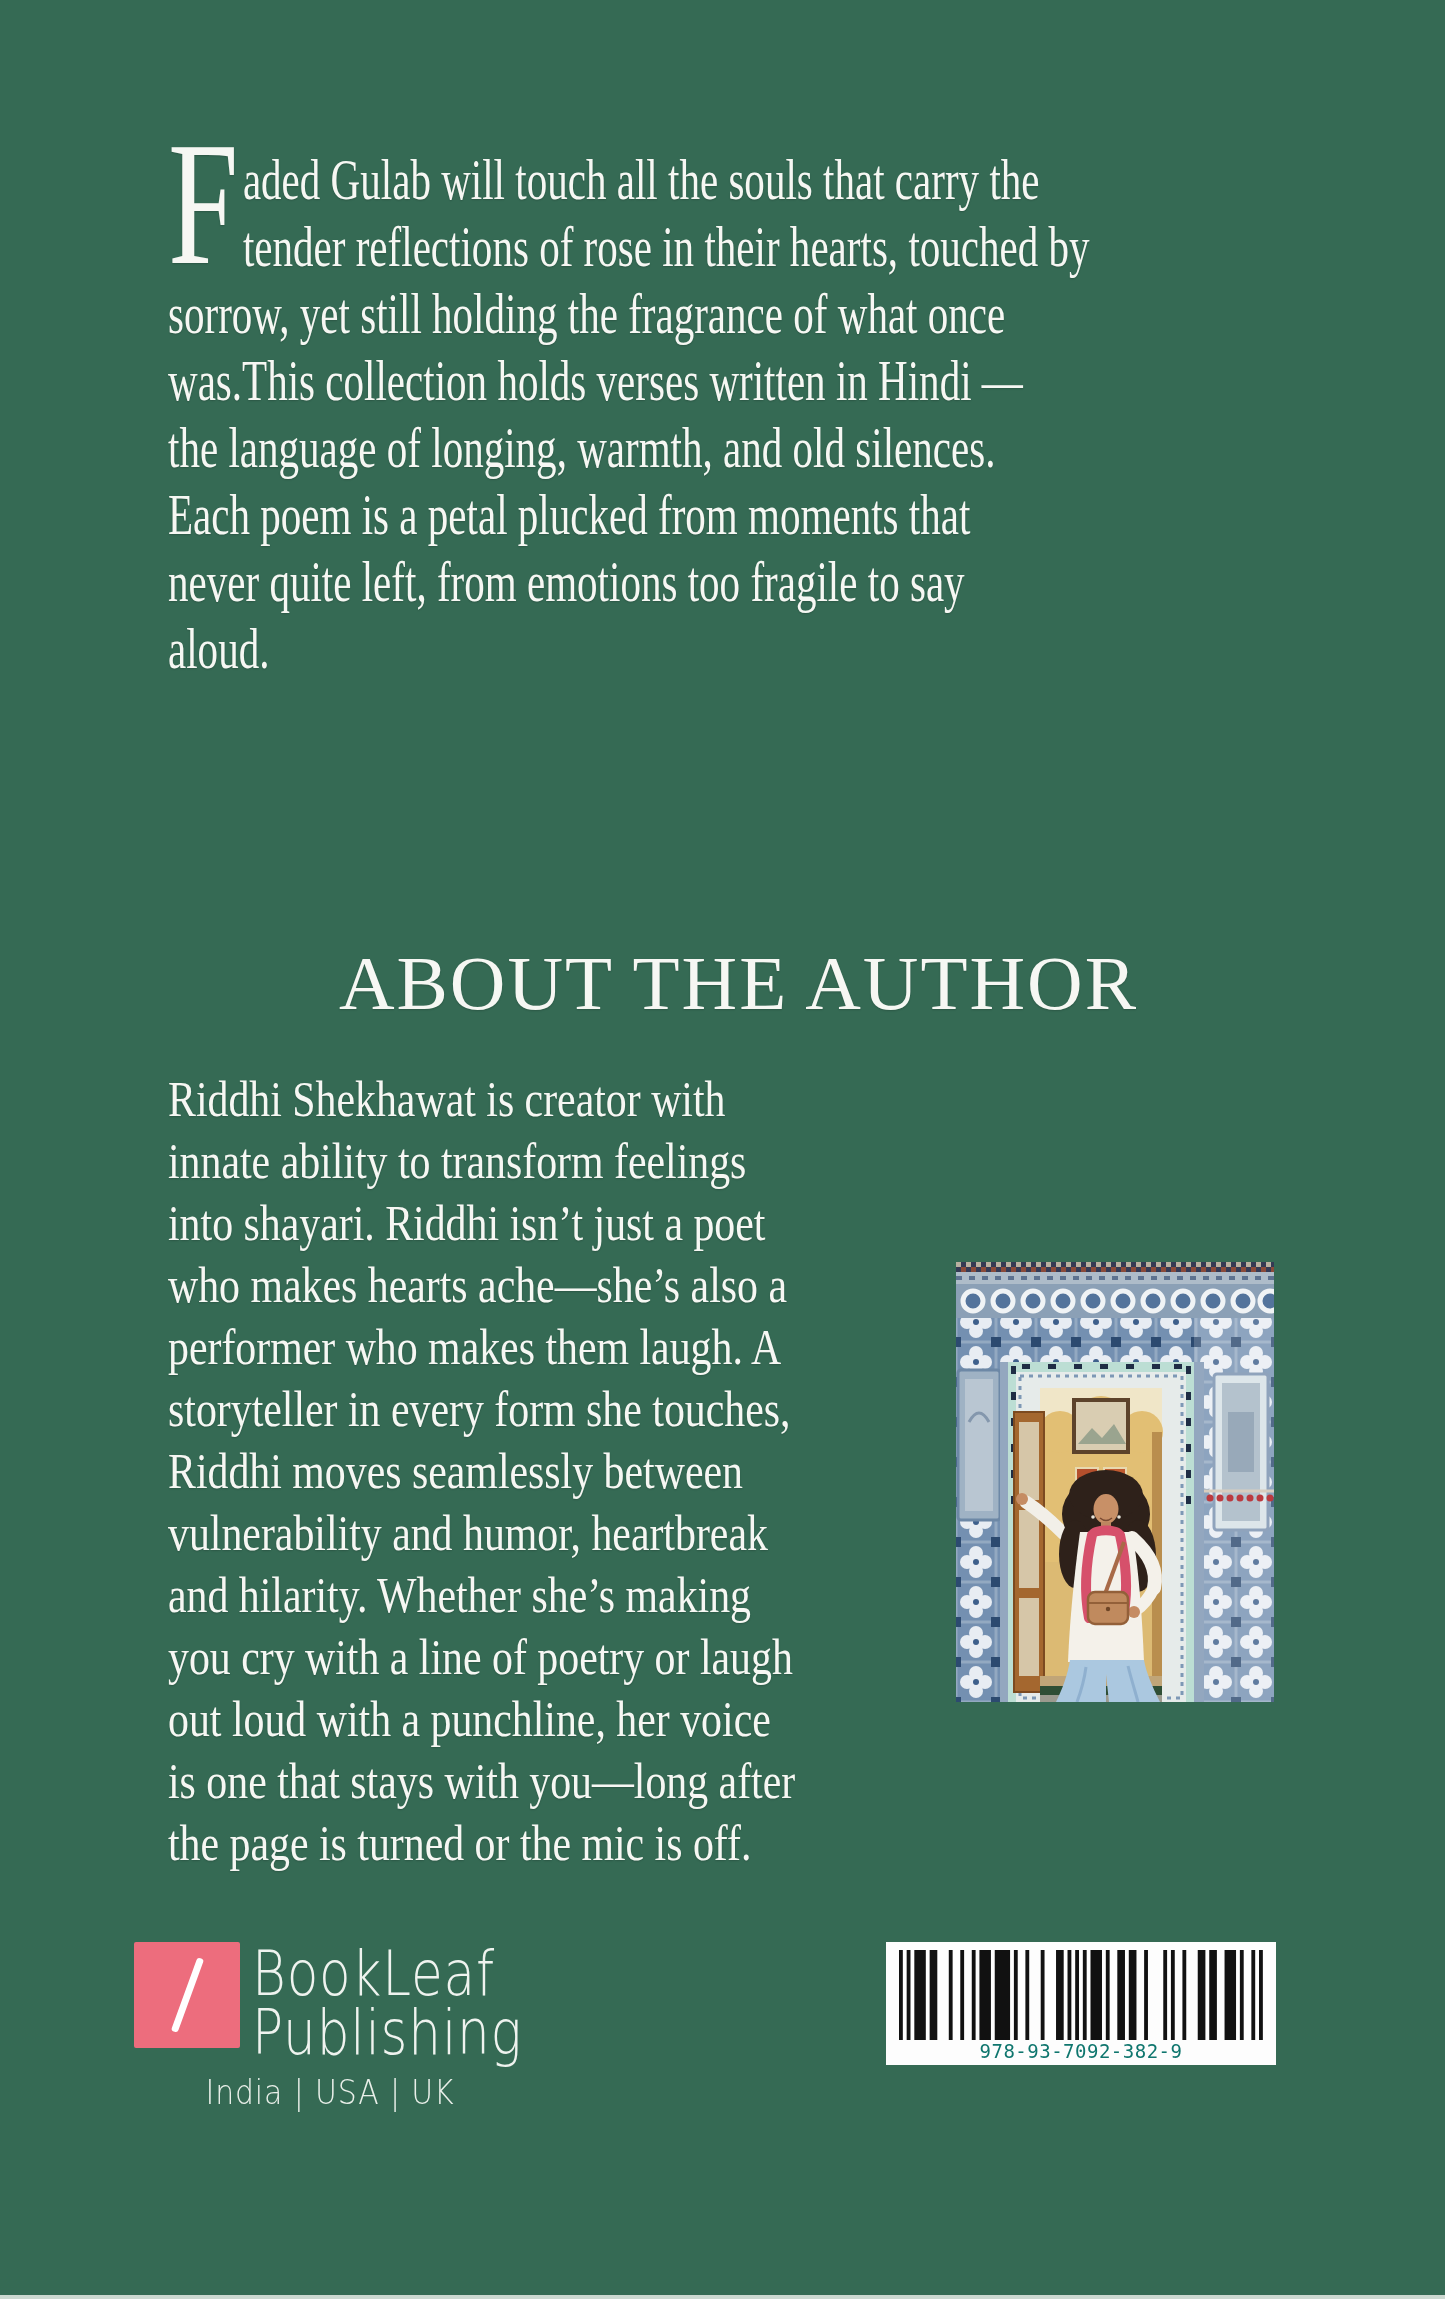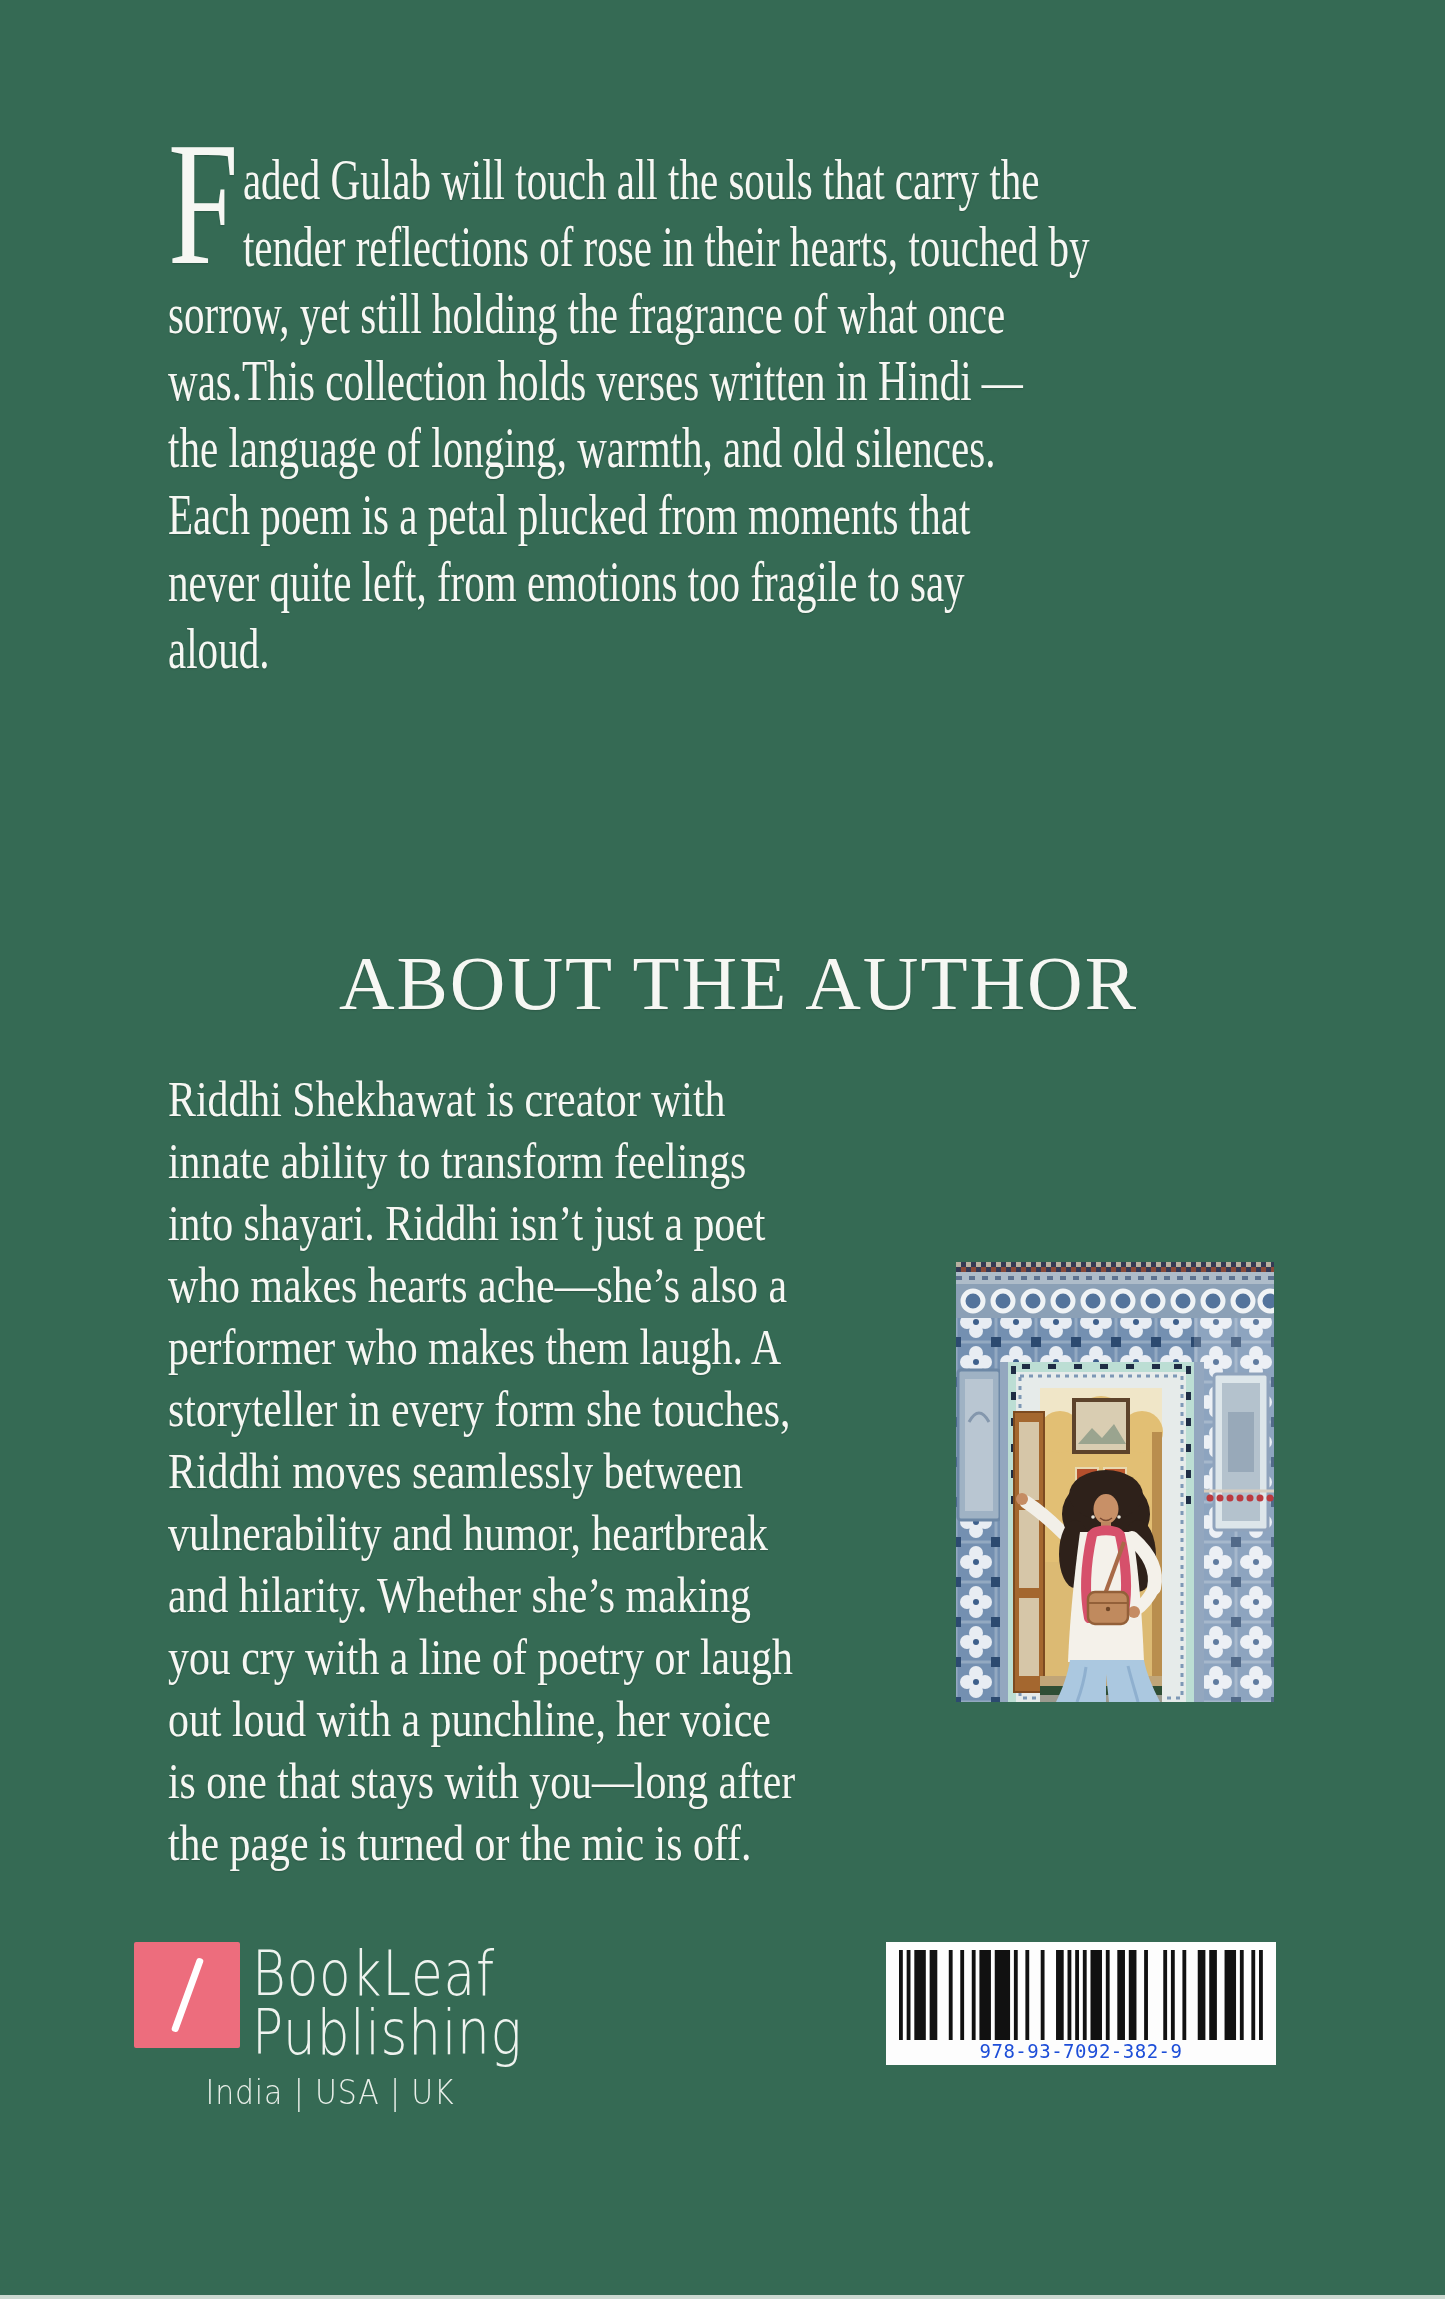--- a/index.html
+++ b/index.html
@@ -70,21 +70,21 @@
   }
 
   
   .barcode{
     position:absolute;left:886px;top:1942px;width:390px;height:123px;
     background:#fdfdfd;
   }
   .barcode svg{position:absolute;left:0;top:0;}
   .isbn{
     position:absolute;left:0;bottom:3px;width:390px;text-align:center;
-    color:#1d4ed8;font-family:"DejaVu Sans Mono","Liberation Mono",monospace;
+    color:#0f766e;font-family:"DejaVu Sans Mono","Liberation Mono",monospace;
     font-size:19px;letter-spacing:0.5px;
   }
 </style>
 </head>
 <body>
 
 <div class="cover">
 
   <section class="blurb">
     <span class="dropcap">F</span><span class="blurb-text">aded Gulab will touch all the souls that carry the

